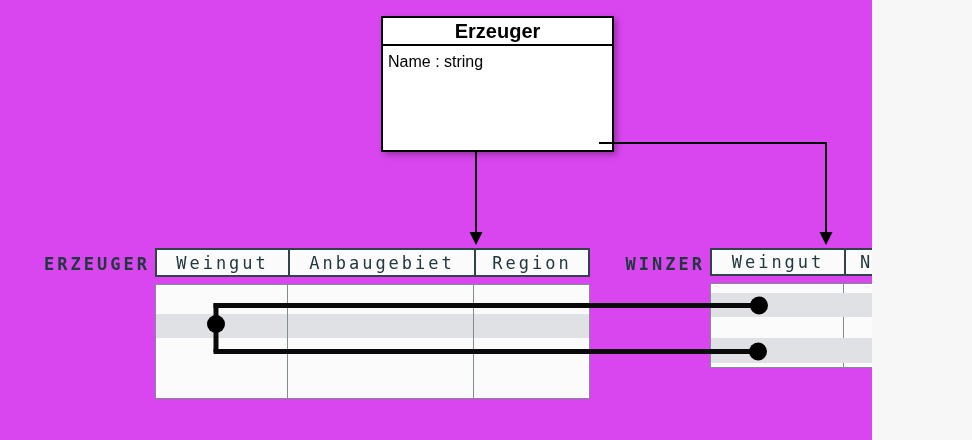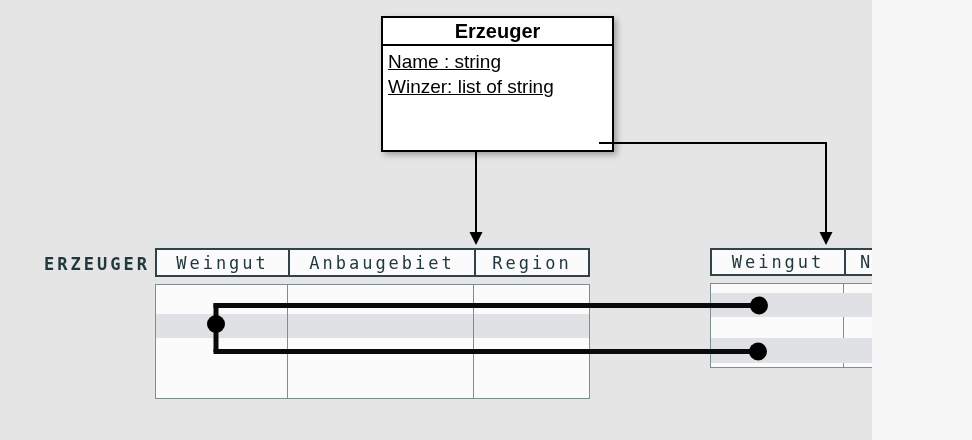--- a/index.html
+++ b/index.html
@@ -1,33 +1,33 @@
 <!DOCTYPE html>
 <html><head>
 <meta charset="utf-8">
 <style>
   html,body{margin:0;padding:0;}
   body{background:#f7f7f8;font-family:"Liberation Sans",sans-serif;}
   .canvas{
-    position:relative;width:872px;height:440px;background:#e5e5e5;overflow:hidden;
+    position:relative;width:872px;height:440px;background:#d946ef;overflow:hidden;
   }
 
   
   .class-box{
     position:absolute;left:381px;top:16px;width:233px;height:136px;
     background:#ffffff;border:2px solid #000;box-sizing:border-box;
     box-shadow:3px 3px 6px rgba(0,0,0,0.30);
   }
   .class-box .title{
     height:26px;line-height:26px;border-bottom:2px solid #000;
     text-align:center;font-weight:bold;font-size:20px;color:#000;
   }
   .class-box .attrs{padding:3px 0 0 5px;}
   .class-box .attrs div{
-    font-size:19px;line-height:25px;color:#000;white-space:nowrap;text-decoration:underline;
+    font-size:16px;line-height:25px;color:#000;white-space:nowrap;
   }
 
   
   .tbl-label{
     position:absolute;top:254px;text-align:right;
     font-family:"DejaVu Sans Mono",monospace;font-weight:bold;
     font-size:17px;letter-spacing:3px;color:#21383e;white-space:nowrap;
   }
   .tbl-label.erz{left:20px;width:130px;}
   .tbl-label.win{left:595px;width:110px;}
@@ -74,36 +74,36 @@
 </style>
 </head>
 <body>
 
 <div class="canvas">
 
   <div class="class-box">
     <div class="title">Erzeuger</div>
     <div class="attrs">
       <div>Name : string</div>
-      <div>Winzer: list of string</div>
     </div>
   </div>
 
   <div class="tbl-label erz">ERZEUGER</div>
   <div class="tbl-header erz">
     <div class="cell c1">Weingut</div>
     <div class="cell c2">Anbaugebiet</div>
     <div class="cell c3">Region</div>
   </div>
   <div class="tbl-body erz">
     <div class="band"></div>
     <div class="vsep" style="left:131px;"></div>
     <div class="vsep" style="left:317px;"></div>
   </div>
 
+  <div class="tbl-label win">WINZER</div>
   <div class="tbl-header win">
     <div class="cell c1">Weingut</div>
     <div class="cell c2">Name</div>
   </div>
   <div class="tbl-body win">
     <div class="band band1"></div>
     <div class="band band2"></div>
     <div class="vsep" style="left:132px;"></div>
   </div>
 

